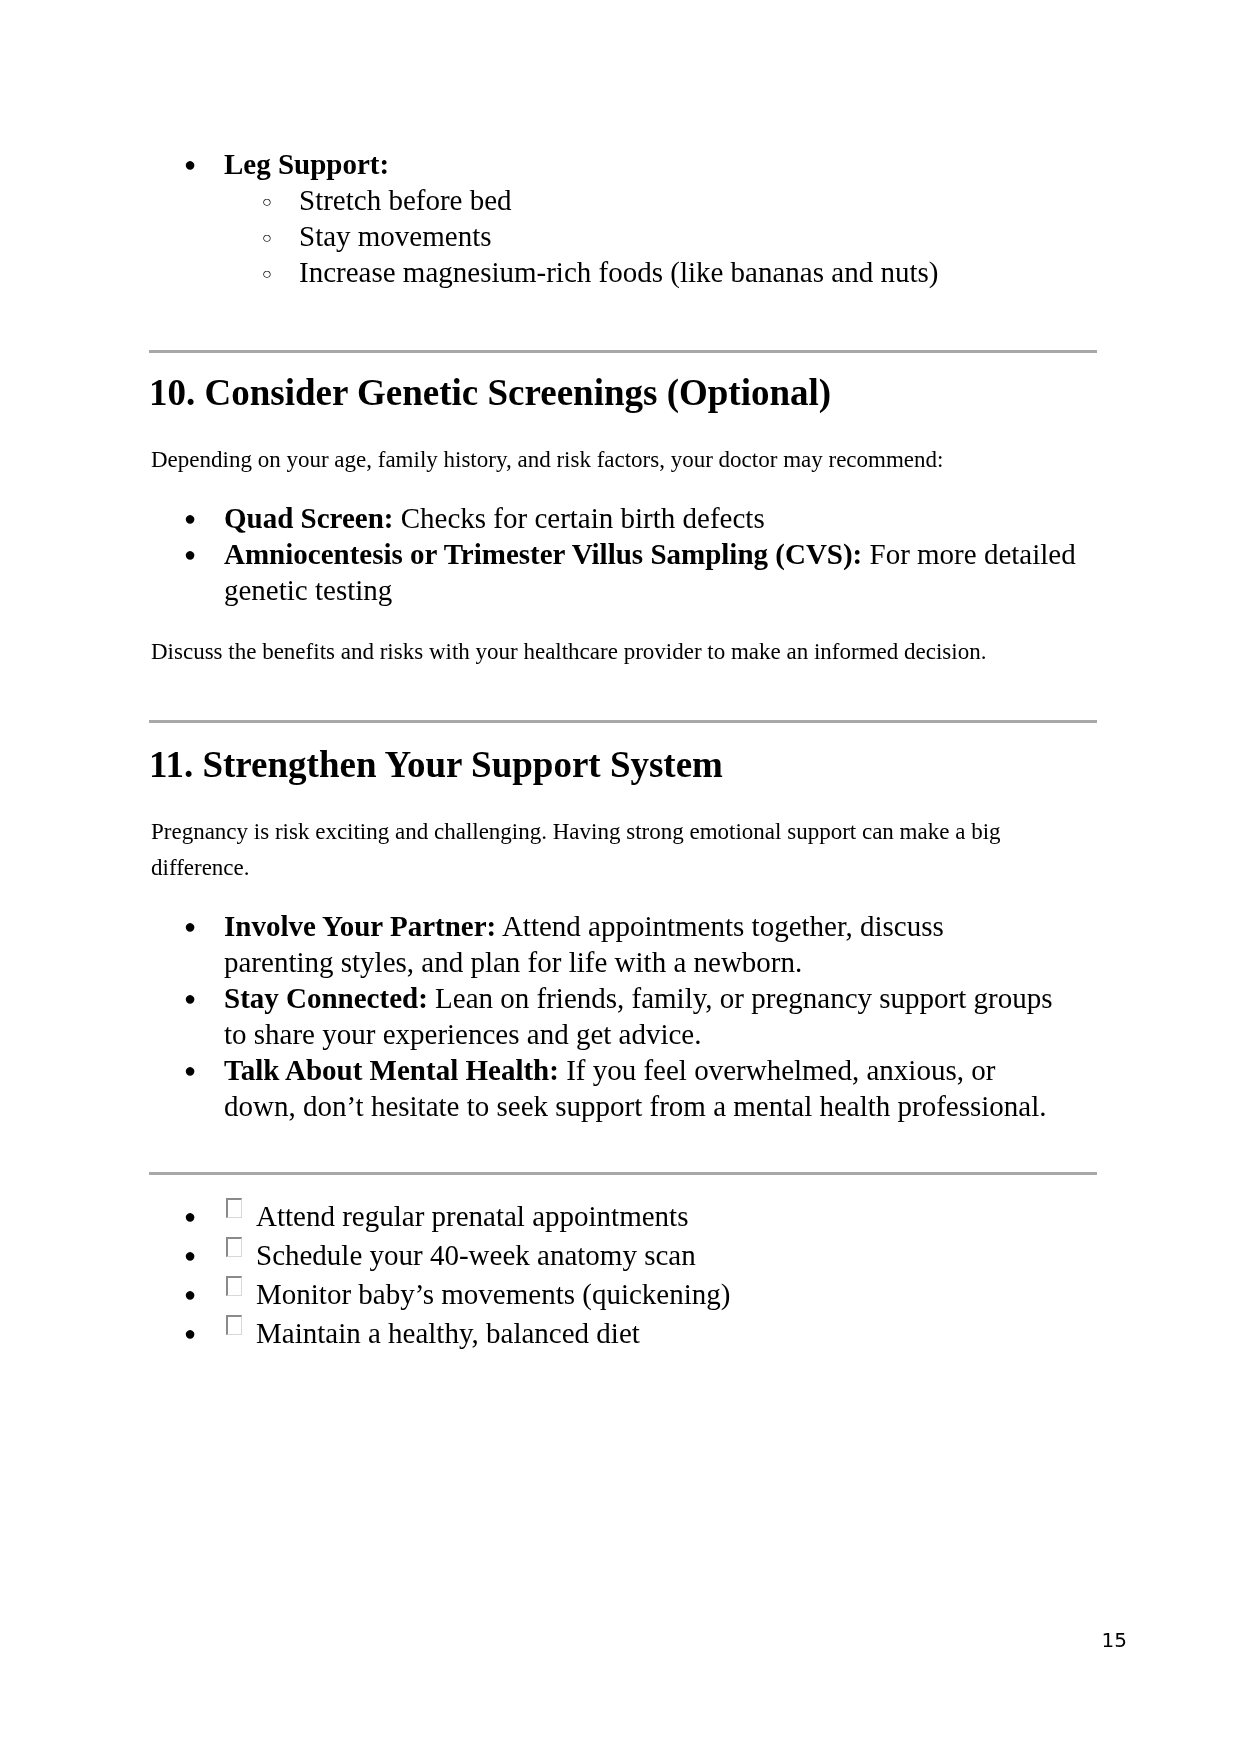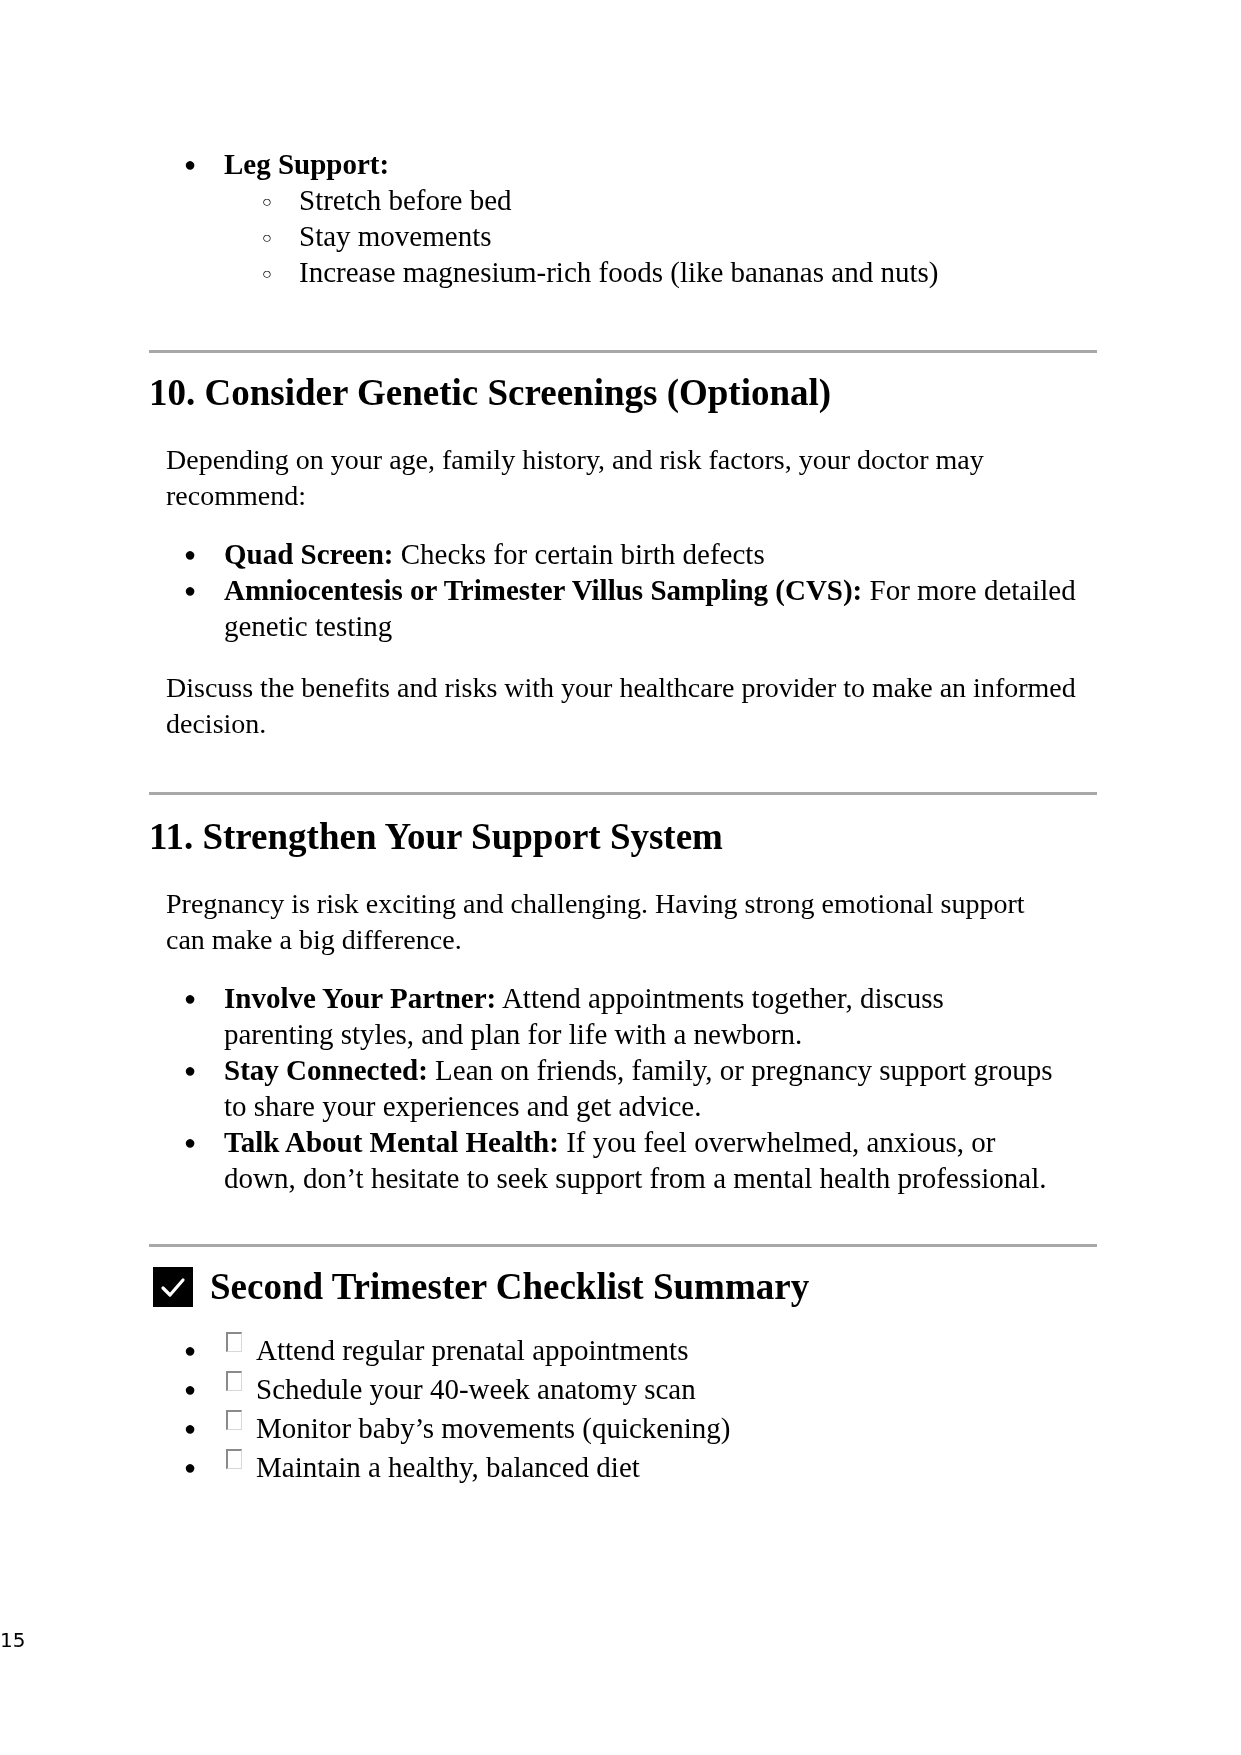--- a/index.html
+++ b/index.html
@@ -2,39 +2,39 @@
 <html><head>
   <meta charset="utf-8">
   <style>
     html, body { margin: 0; padding: 0; background: #ffffff; }
     body {
       width: 1241px; height: 1755px; position: relative; overflow: hidden;
       font-family: "Liberation Serif", serif; color: #000;
     }
     .page { position: absolute; left: 0; top: 0; width: 1241px; height: 1755px; }
     .content { position: absolute; left: 149px; top: 146px; width: 950px; }
-    .p { font-size: 28px; line-height: 36px; margin: 17px; }
+    .p { font-size: 23px; line-height: 36px; margin: 2px; }
     .h2 { font-size: 37px; font-weight: bold; line-height: 44px; margin: 0; }
     ul.bullets { list-style: none; margin: 0; padding: 0; }
     ul.bullets > li { position: relative; padding-left: 75px; font-size: 29px; line-height: 36px; }
     ul.bullets > li .dot { position: absolute; left: 35px; top: 0; font-size: 20px; }
     ul.sub { list-style: none; margin: 0; padding: 0; }
     ul.sub > li { position: relative; padding-left: 150px; font-size: 29px; line-height: 36px; margin-left: -75px; }
     ul.sub > li .circ { position: absolute; left: 113px; top: 2px; font-size: 16px; }
     .hr { height: 3px; background: #a8a8a8; width: 948px; margin: 0; }
     b { font-weight: bold; }
     .checkbox-heading { display: flex; align-items: center; }
     .check-icon {
       width: 40px; height: 40px; background: #000; display: inline-flex;
       align-items: center; justify-content: center; margin-right: 17px; margin-left: 4px;
     }
     .cb { display: inline-block; width: 13px; height: 17px; border-top: 2px solid #8a8a8a; border-left: 2px solid #8a8a8a;
       border-right: 1px solid #d8d8d8; border-bottom: 1px solid #d8d8d8; position: absolute; left: 77px; top: 1px; }
     .chk-li { padding-left: 107px !important; }
-    .page-number { position: absolute; left: 0; width: 1127px; top: 1628px; text-align: left;
+    .page-number { position: absolute; left: 0; width: 1127px; top: 1628px; text-align: right;
       font-family: "DejaVu Sans", sans-serif; font-size: 20px; color: #000; }
   </style>
 </head>
 <body>
 
 <div class="page">
   <div class="content">
 
     <ul class="bullets">
       <li>
@@ -78,28 +78,20 @@
         <b>Stay Connected:</b><span> Lean on friends, family, or pregnancy support groups to share your experiences and get advice.</span>
       </li>
       <li>
         <span class="dot">●</span>
         <b>Talk About Mental Health:</b><span> If you feel overwhelmed, anxious, or down, don’t hesitate to seek support from a mental health professional.</span>
       </li>
     </ul>
 
     <div class="hr" style="margin-top:48px;"></div>
 
-    <div class="checkbox-heading" style="margin-top:18px;">
-      <span class="check-icon">
-        <svg width="26" height="22" viewBox="0 0 26 22">
-            <path d="M3 12 L10 19 L23 4" fill="none" stroke="#fff" stroke-width="3.2" stroke-linecap="round" stroke-linejoin="round"></path>
-          </svg>
-      </span>
-      <h2 class="h2">Second Trimester Checklist Summary</h2>
-    </div>
     <ul class="bullets" style="margin-top:22px;">
       <li class="chk-li" style="line-height:39px;">
         <span class="dot">●</span>
         <span class="cb"></span>
         <span>Attend regular prenatal appointments</span>
       </li>
       <li class="chk-li" style="line-height:39px;">
         <span class="dot">●</span>
         <span class="cb"></span>
         <span>Schedule your 40-week anatomy scan</span>

